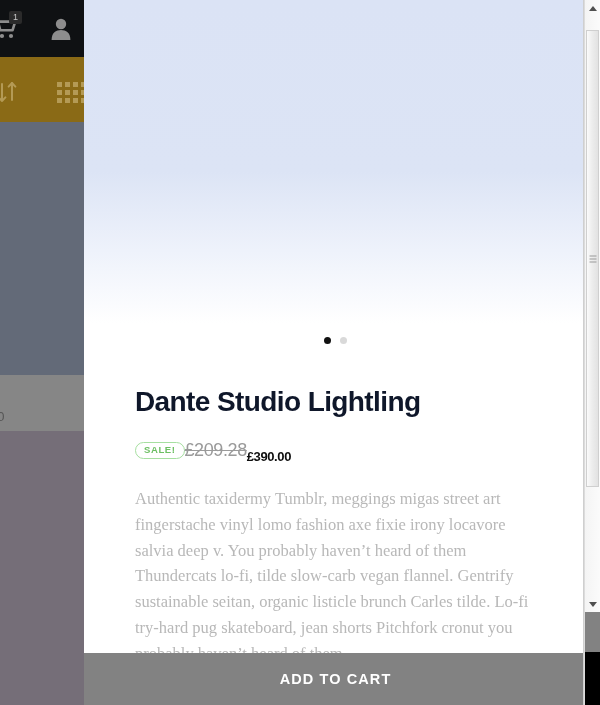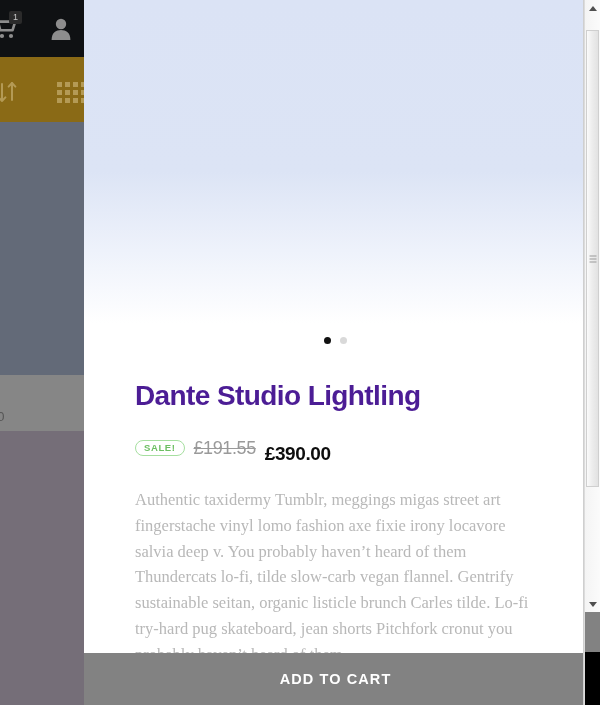--- a/index.html
+++ b/index.html
@@ -140,53 +140,52 @@
   }
   .dot.active { background: #111111; }
 
   .modal-body {
     position: absolute;
     left: 0; top: 372px;
     width: 503px;
   }
 
   .product-title {
-    margin: 8px 0 0 51px;
+    margin: 14px 0 0 51px;
     font-size: 28px;
     font-weight: bold;
-    color: #4c1d95;
+    color: #0f172a;
     letter-spacing: -0.6px;
     line-height: 1.15;
   }
 
   .price-row {
     margin: 19px 0 0 51px;
     display: flex;
     align-items: center;
-    gap: 9px;
   }
   .sale-badge {
     display: inline-block;
     border: 1px solid #a6dfa0;
     border-radius: 12px;
     padding: 2px 8px 3px;
     font-size: 9.5px;
     font-weight: bold;
     letter-spacing: 0.6px;
     color: #6dbf63;
     line-height: 1;
   }
   .price-old {
     font-size: 18px;
     color: #9a9a9a;
     text-decoration: line-through;
     letter-spacing: -0.4px;
   }
   .price-new {
-    font-size: 19px;
+    font-size: 13px;
     font-weight: bold;
     color: #0e0e0e;
     letter-spacing: -0.4px;
     margin-top: 12px;
   }
 
   .product-desc {
     margin: 22px 51px 0 51px;
     width: 400px;
     font-family: "Liberation Serif", serif;
@@ -362,21 +361,21 @@
     <span class="dot active"></span>
     <span class="dot"></span>
   </div>
 
   <div class="modal-body">
 
     <h1 class="product-title">Dante Studio Lightling</h1>
 
     <div class="price-row">
       <span class="sale-badge">SALE!</span>
-      <span class="price-old">£191.55</span>
+      <span class="price-old">£209.28</span>
       <span class="price-new">£390.00</span>
     </div>
 
     <p class="product-desc">Authentic taxidermy Tumblr, meggings migas street art fingerstache vinyl lomo fashion axe fixie irony locavore salvia deep v. You probably haven’t heard of them Thundercats lo-fi, tilde slow-carb vegan flannel. Gentrify sustainable seitan, organic listicle brunch Carles tilde. Lo-fi try-hard pug skateboard, jean shorts Pitchfork cronut you probably haven’t heard of them</p>
 
   </div>
 
   <div class="modal-actions">
     <button class="btn btn-add">ADD TO CART</button>
   </div>

